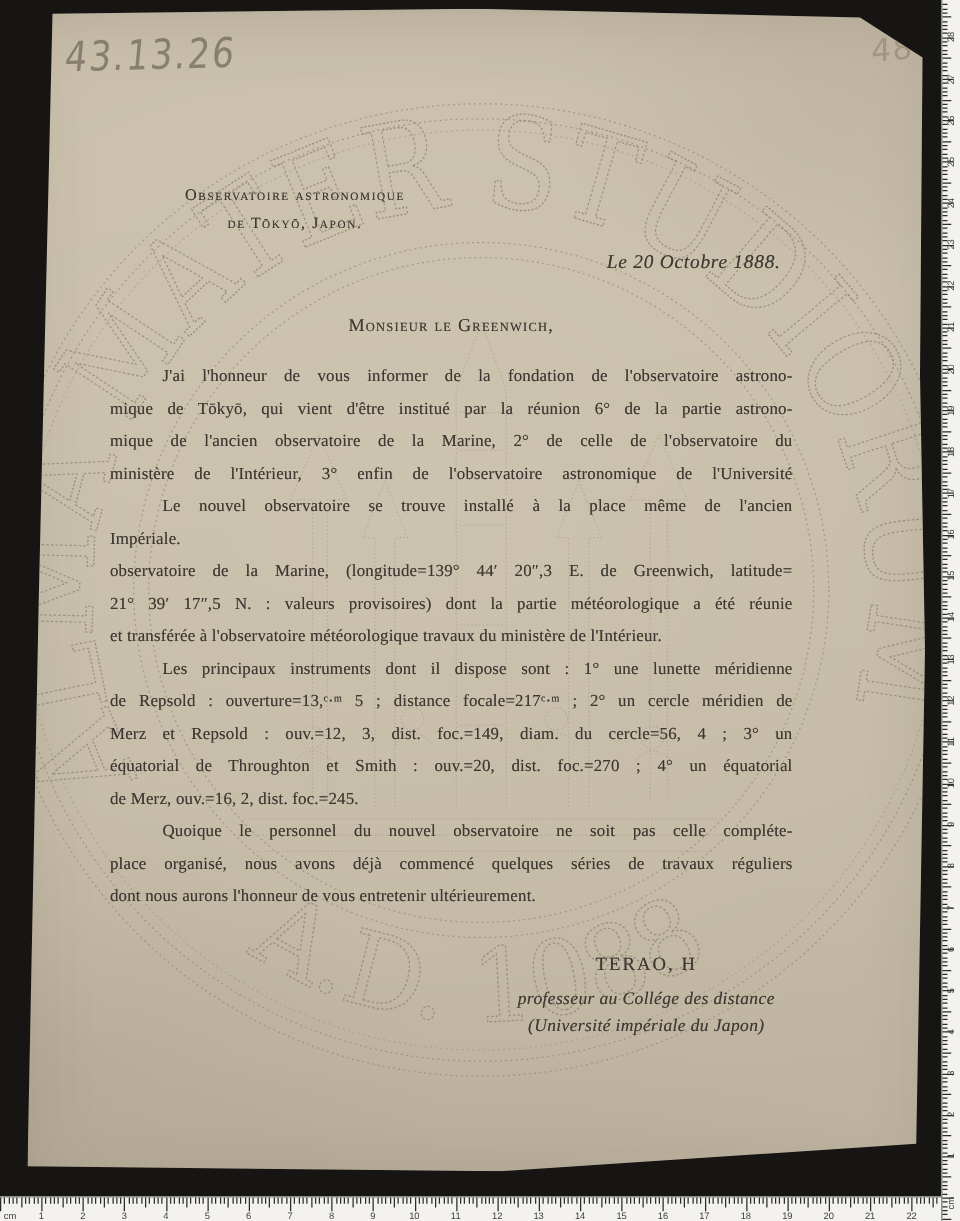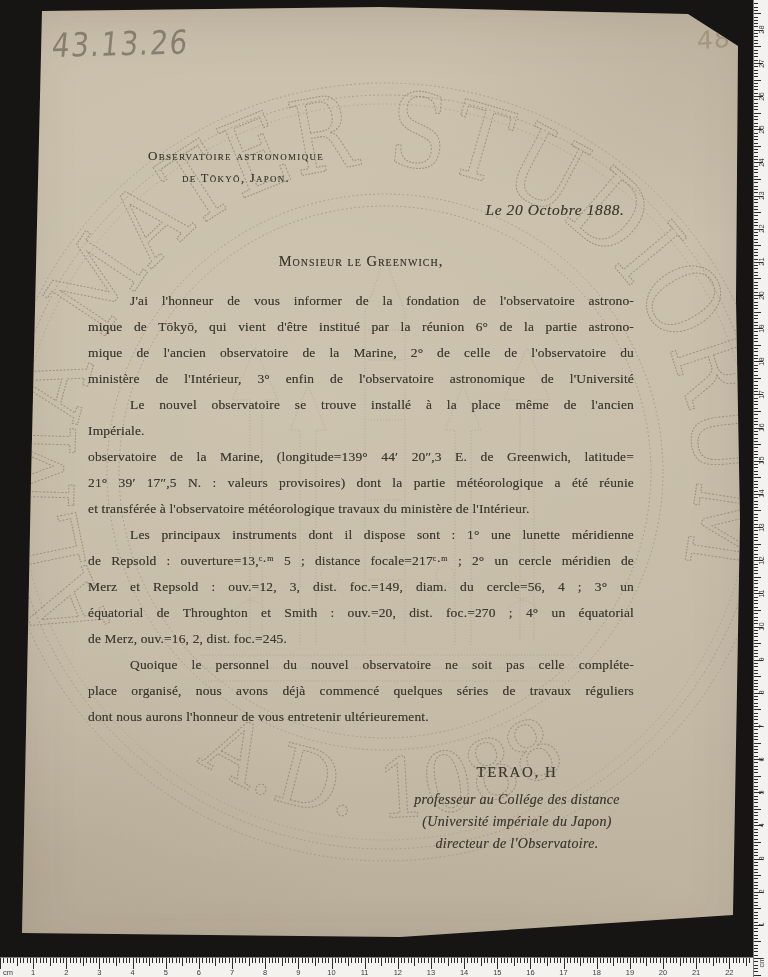--- a/index.html
+++ b/index.html
@@ -169,21 +169,20 @@
         <div class="tline indent">Quoique le personnel du nouvel observatoire ne soit pas celle compléte-</div>
         <div class="tline">place organisé, nous avons déjà commencé quelques séries de travaux réguliers</div>
         <div class="tline last">dont nous aurons l'honneur de vous entretenir ultérieurement.</div>
       </div>
 
     <div class="signature ink">
       <div class="sig-name">TERAO, H</div>
       <div class="sig-titles">
         <div>professeur au Collége des distance</div>
         <div>(Université impériale du Japon)</div>
-        <div>directeur de l'Observatoire.</div>
       </div>
     </div>
 
   </div>
 
   <div class="ruler-bottom" id="rulerB">
       <div class="tickb" style="left: 0px; height: 11px;"></div>
       <div class="tickb" style="left: 3.31px; height: 5px;"></div>
       <div class="tickb" style="left: 6.63px; height: 5px;"></div>
       <div class="tickb" style="left: 9.95px; height: 5px;"></div>

